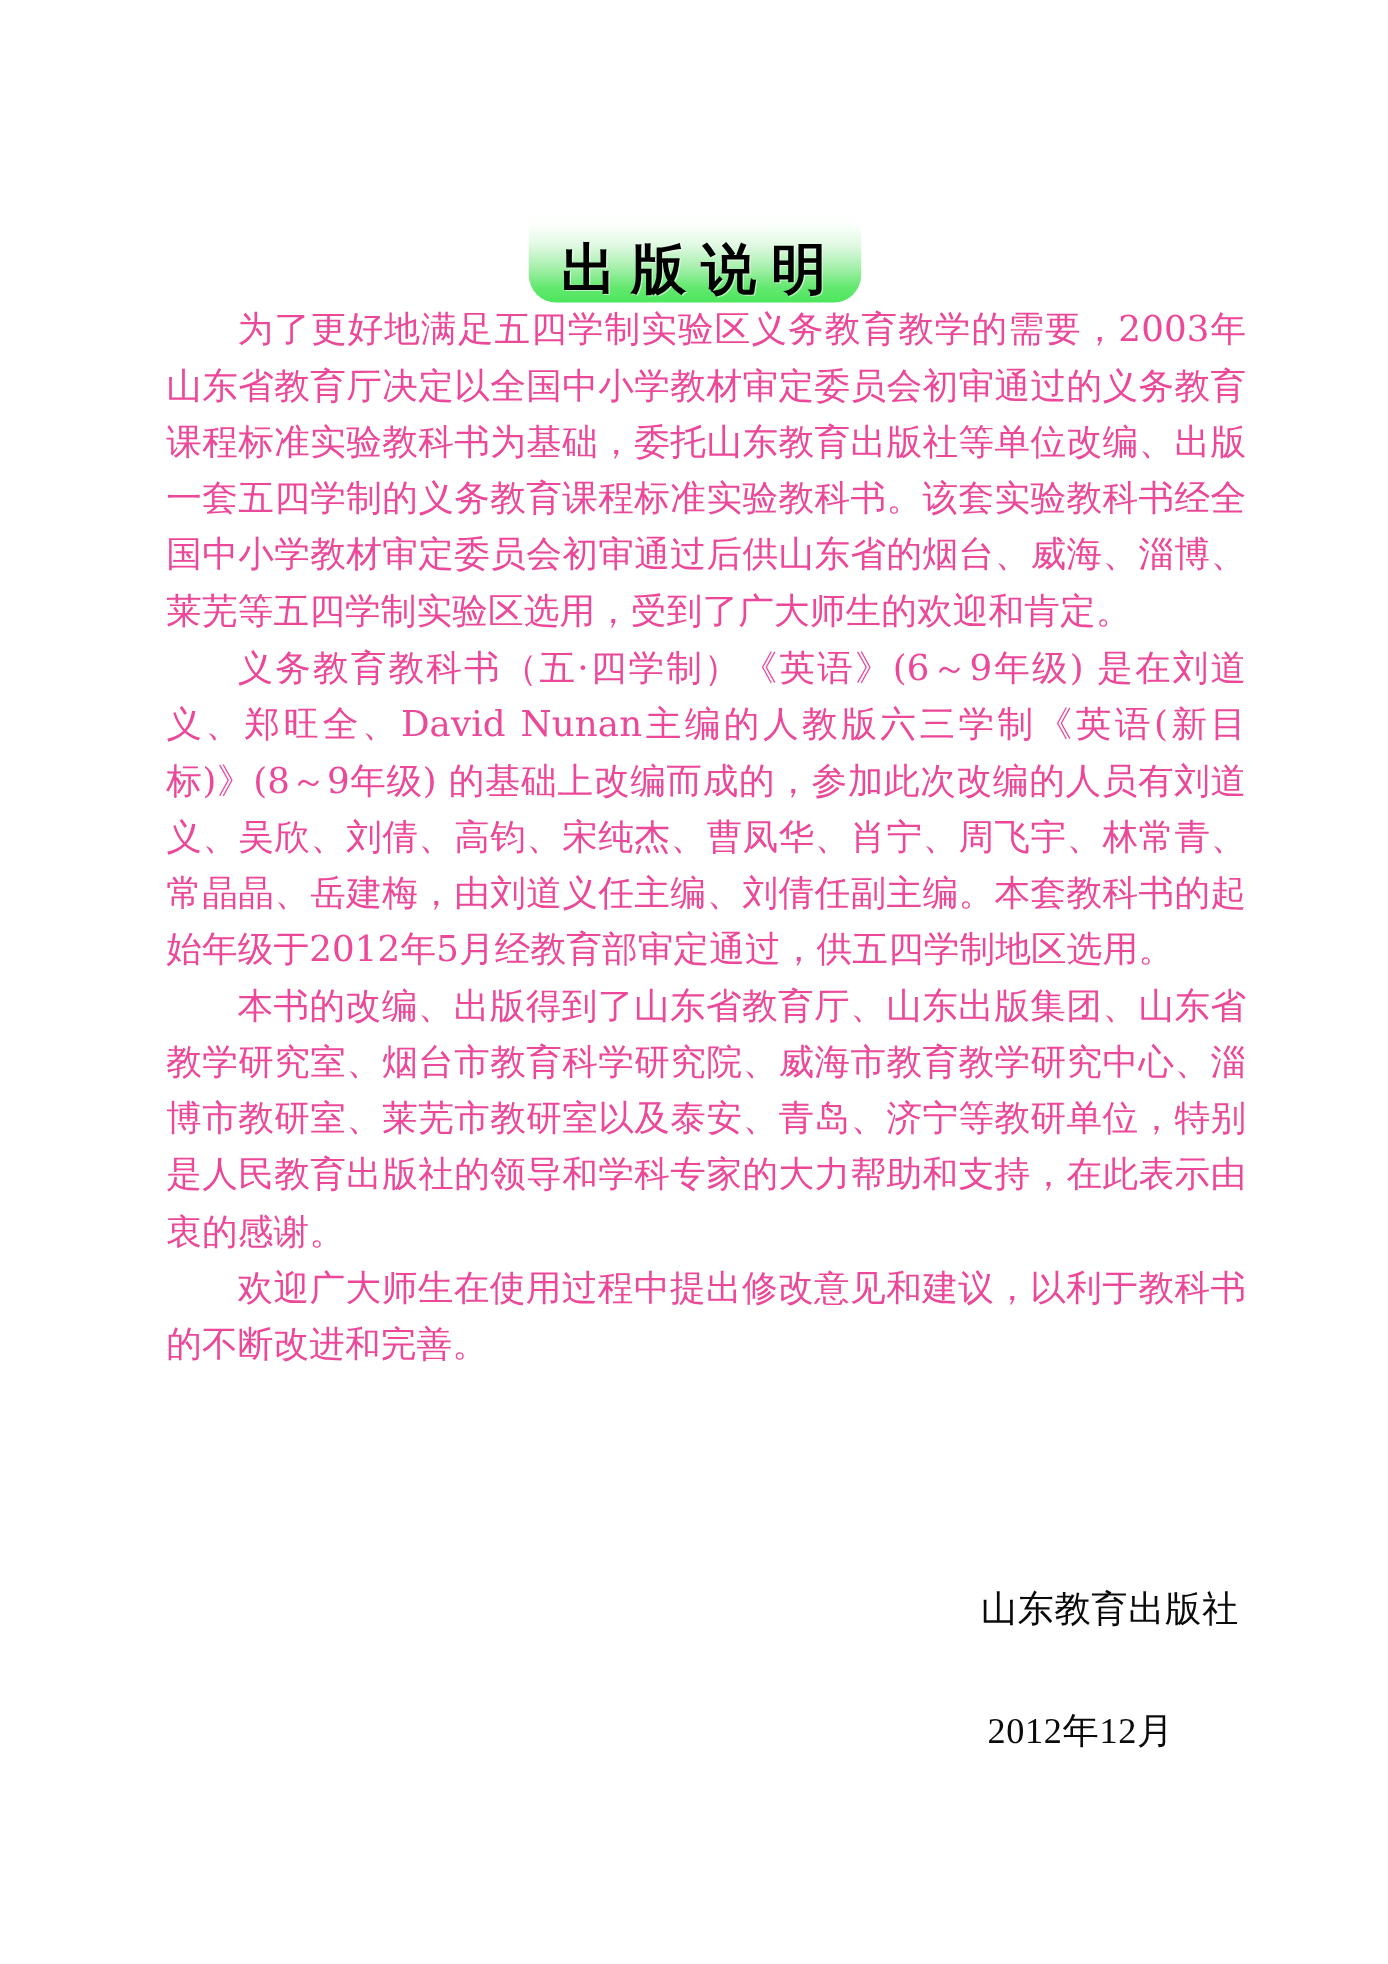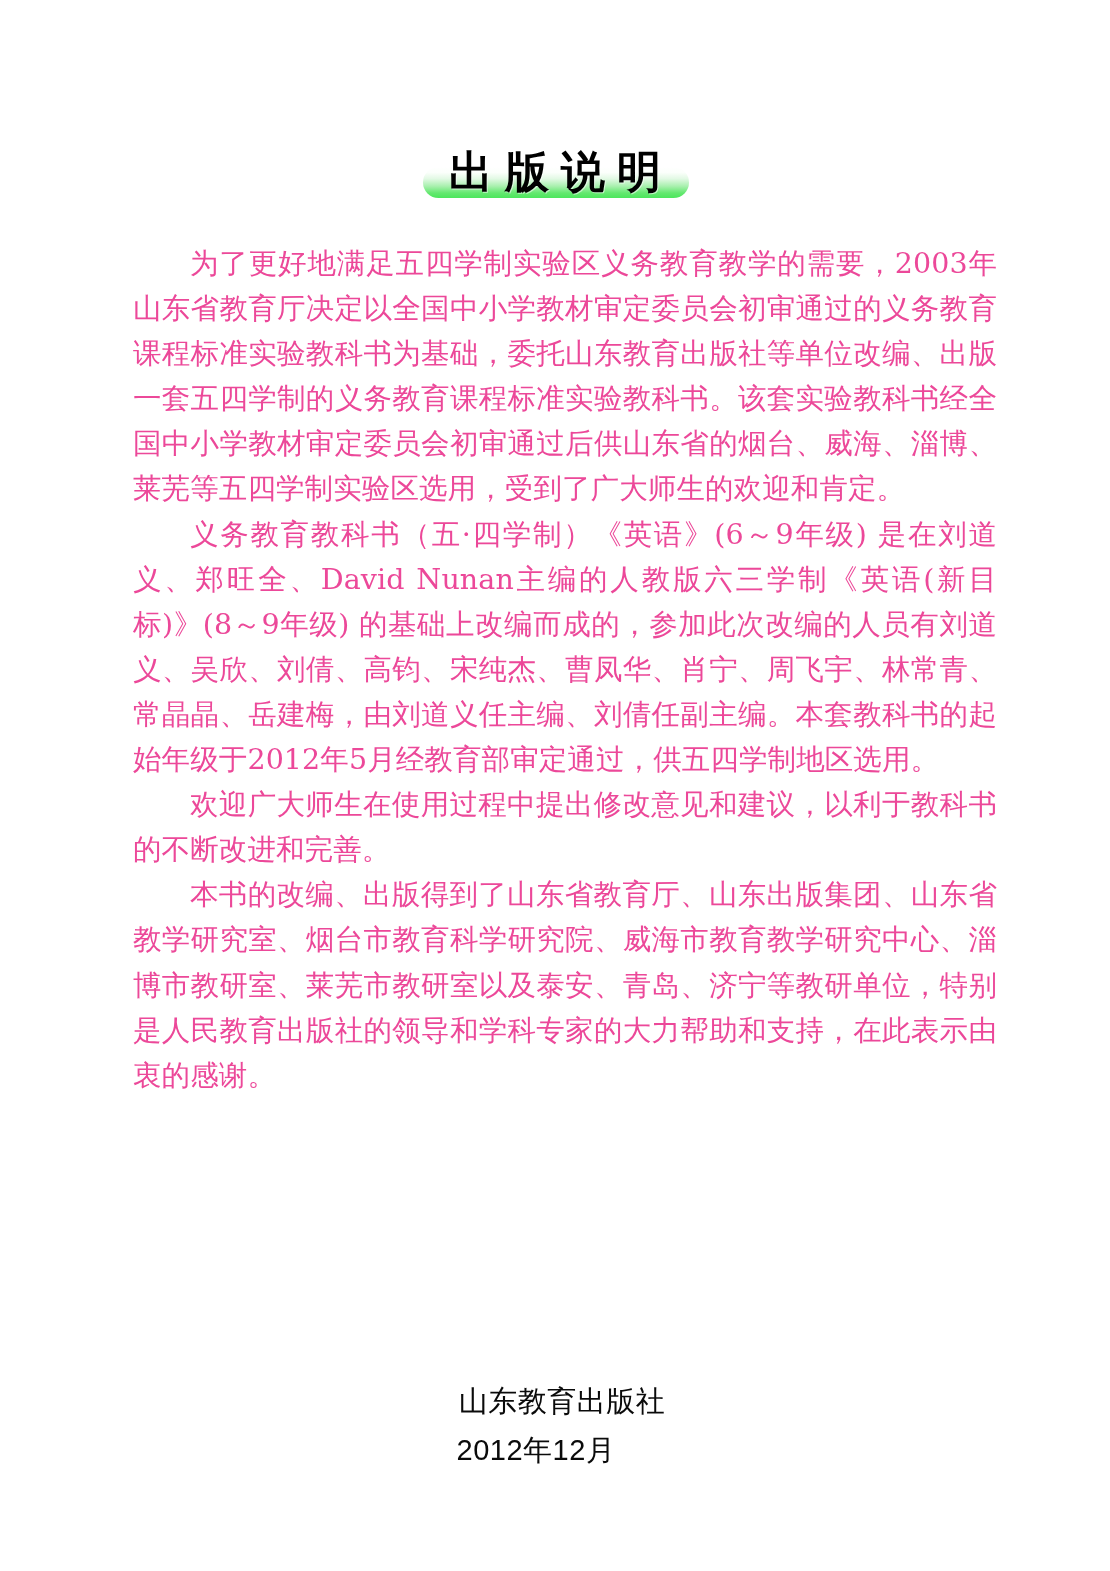--- a/index.html
+++ b/index.html
@@ -65,20 +65,21 @@
     z-index: 1;
     font-family: "DejaVu Sans", sans-serif;
     font-weight: bold;
     font-size: 44px;
     letter-spacing: 12px;
     padding-left: 14px;
     padding-right: 2px;
     color: #000000;
     text-shadow: 1px 1px 0 rgba(255,255,255,0.55);
     white-space: nowrap;
+    margin-top: 44px;
   }
 
   
   .body-copy {
     position: absolute;
     top: 241px;
     left: 133px;
     width: 864px;
   }
 
@@ -91,60 +92,61 @@
     text-justify: inter-ideograph;
     text-indent: 2em;
     letter-spacing: 0.1px;
     color: #ec4899;
     word-break: break-all;
   }
 
   
   .signature {
     position: absolute;
-    top: 1377px;
+    top: 1264px;
     left: 133px;
     width: 864px;
-    text-align: center;
-    font-family: Liberation Sans, sans-serif;
+    text-align: right;
+    font-family: Liberation Serif, serif;
   }
 
   .sig-line {
     font-size: 29px;
     line-height: 49px;
     letter-spacing: 0.5px;
     color: #0a0a0a;
     font-weight: normal;
   }
 
   .sig-publisher {
     padding-right: 6px;
   }
 
   .sig-date {
     padding-right: 58px;
+    margin-top: 48px;
   }
 </style>
 </head>
 <body>
 
 <div class="page">
 
   <div class="title-block">
     <div class="title-banner">
       <div class="title-banner-bg"></div>
       <div class="title-text">出版说明</div>
     </div>
   </div>
 
   <div class="body-copy">
     <p class="para">为了更好地满足五四学制实验区义务教育教学的需要，2003年山东省教育厅决定以全国中小学教材审定委员会初审通过的义务教育课程标准实验教科书为基础，委托山东教育出版社等单位改编、出版一套五四学制的义务教育课程标准实验教科书。该套实验教科书经全国中小学教材审定委员会初审通过后供山东省的烟台、威海、淄博、莱芜等五四学制实验区选用，受到了广大师生的欢迎和肯定。</p>
     <p class="para">义务教育教科书（五·四学制）《英语》(6～9年级) 是在刘道义、郑旺全、David Nunan主编的人教版六三学制《英语(新目标)》(8～9年级) 的基础上改编而成的，参加此次改编的人员有刘道义、吴欣、刘倩、高钧、宋纯杰、曹凤华、肖宁、周飞宇、林常青、常晶晶、岳建梅，由刘道义任主编、刘倩任副主编。本套教科书的起始年级于2012年5月经教育部审定通过，供五四学制地区选用。</p>
+    <p class="para">本书的改编、出版得到了山东省教育厅、山东出版集团、山东省教学研究室、烟台市教育科学研究院、威海市教育教学研究中心、淄博市教研室、莱芜市教研室以及泰安、青岛、济宁等教研单位，特别是人民教育出版社的领导和学科专家的大力帮助和支持，在此表示由衷的感谢。</p>
     <p class="para">欢迎广大师生在使用过程中提出修改意见和建议，以利于教科书的不断改进和完善。</p>
-    <p class="para">本书的改编、出版得到了山东省教育厅、山东出版集团、山东省教学研究室、烟台市教育科学研究院、威海市教育教学研究中心、淄博市教研室、莱芜市教研室以及泰安、青岛、济宁等教研单位，特别是人民教育出版社的领导和学科专家的大力帮助和支持，在此表示由衷的感谢。</p>
   </div>
 
   <div class="signature">
     <div class="sig-line sig-publisher">山东教育出版社</div>
     <div class="sig-line sig-date">2012年12月</div>
   </div>
 
 </div>
 
 </body></html>

